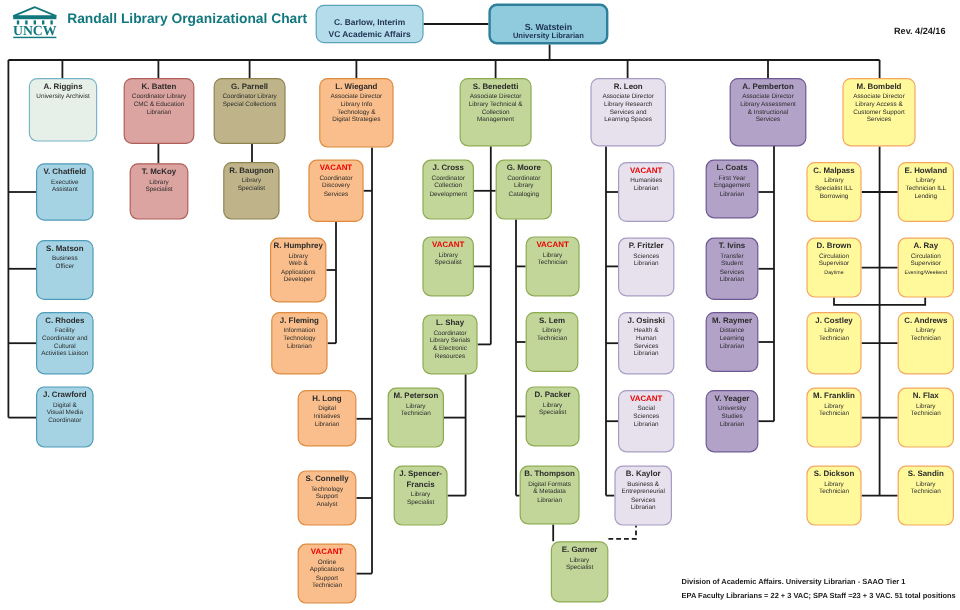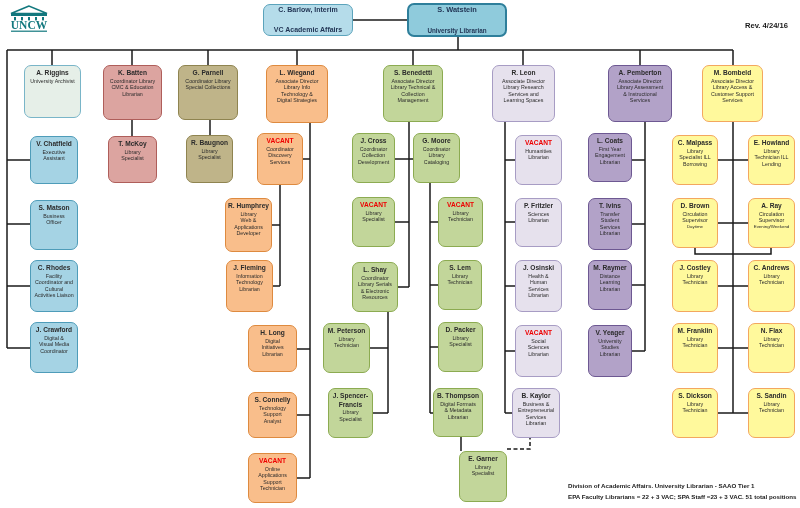--- a/index.html
+++ b/index.html
@@ -5,21 +5,21 @@
   html,body{margin:0;padding:0;background:#fff;}
   .stage{position:relative;width:800px;height:508px;background:#fff;overflow:hidden;
          font-family:"Liberation Sans",sans-serif;}
   #edges{position:absolute;left:0;top:0;width:800px;height:508px;}
   .node{position:absolute;box-sizing:border-box;border-radius:7px;display:flex;
         flex-direction:column;align-items:center;padding:3px 1px 0;text-align:center;
         color:#2b2b2b;overflow:hidden;}
   .node .nm{font-weight:bold;font-size:6.6px;line-height:1.3;white-space:nowrap;}
   .node .tl{font-size:5.3px;line-height:1.25;white-space:nowrap;}
   .node .nt{font-size:4.4px;line-height:1.4;white-space:nowrap;}
-  .node.vcenter{justify-content:space-between;padding-top:0;}
+  .node.vcenter{justify-content:flex-end;padding-top:0;}
   .node.vacant .nm{color:#EE0000;}
   .g-exec{color:#1F3252;}
   .g-exec .nm{font-size:7.4px;}
   .g-exec .tl{font-size:6.3px;font-weight:bold;}
   .g-barlow{color:#1F3252;}
   .g-barlow .nm{font-size:7px;line-height:1.45;}
   .hdr-title{position:absolute;left:56px;top:10px;font-size:11.5px;font-weight:bold;}
   .rev{position:absolute;left:745px;top:21px;font-size:7.6px;font-weight:bold;color:#1a1a1a;}
   .footer{position:absolute;left:568px;top:481px;font-size:6.2px;font-weight:bold;
           color:#1a1a1a;line-height:1.7;}
@@ -96,20 +96,21 @@
     <rect x="2" y="9" width="36" height="2" fill="#12787E"></rect>
     <rect x="5" y="12" width="2" height="3.4" fill="#12787E"></rect>
     <rect x="12" y="12" width="2" height="3.4" fill="#12787E"></rect>
     <rect x="19" y="12" width="2" height="3.4" fill="#12787E"></rect>
     <rect x="26" y="12" width="2" height="3.4" fill="#12787E"></rect>
     <rect x="33" y="12" width="2" height="3.4" fill="#12787E"></rect>
     <text x="20" y="24" text-anchor="middle" font-family="Liberation Serif, serif" font-size="11.5" font-weight="bold" fill="#12787E">UNCW</text>
     <rect x="2" y="25.6" width="36" height="1.2" fill="#12787E"></rect>
   </svg>
 
+  <div class="hdr-title" style="color: rgb(18, 120, 126);">Randall Library Organizational Chart</div>
   <div class="rev">Rev. 4/24/16</div>
 
   <div id="nodes">
       <div class="node g-barlow vcenter" style="left: 263px; top: 4px; width: 90px; height: 32px; background: rgb(181, 220, 234); border: 1.4px solid rgb(91, 163, 187);">
         <div class="nm">C. Barlow, Interim</div>
         <div class="nm">VC Academic Affairs</div>
       </div>
       <div class="node g-exec vcenter" style="left: 407px; top: 3px; width: 100px; height: 34px; background: rgb(143, 203, 220); border: 2.4px solid rgb(46, 127, 155);">
         <div class="nm">S. Watstein</div>
         <div class="tl">University Librarian</div>

